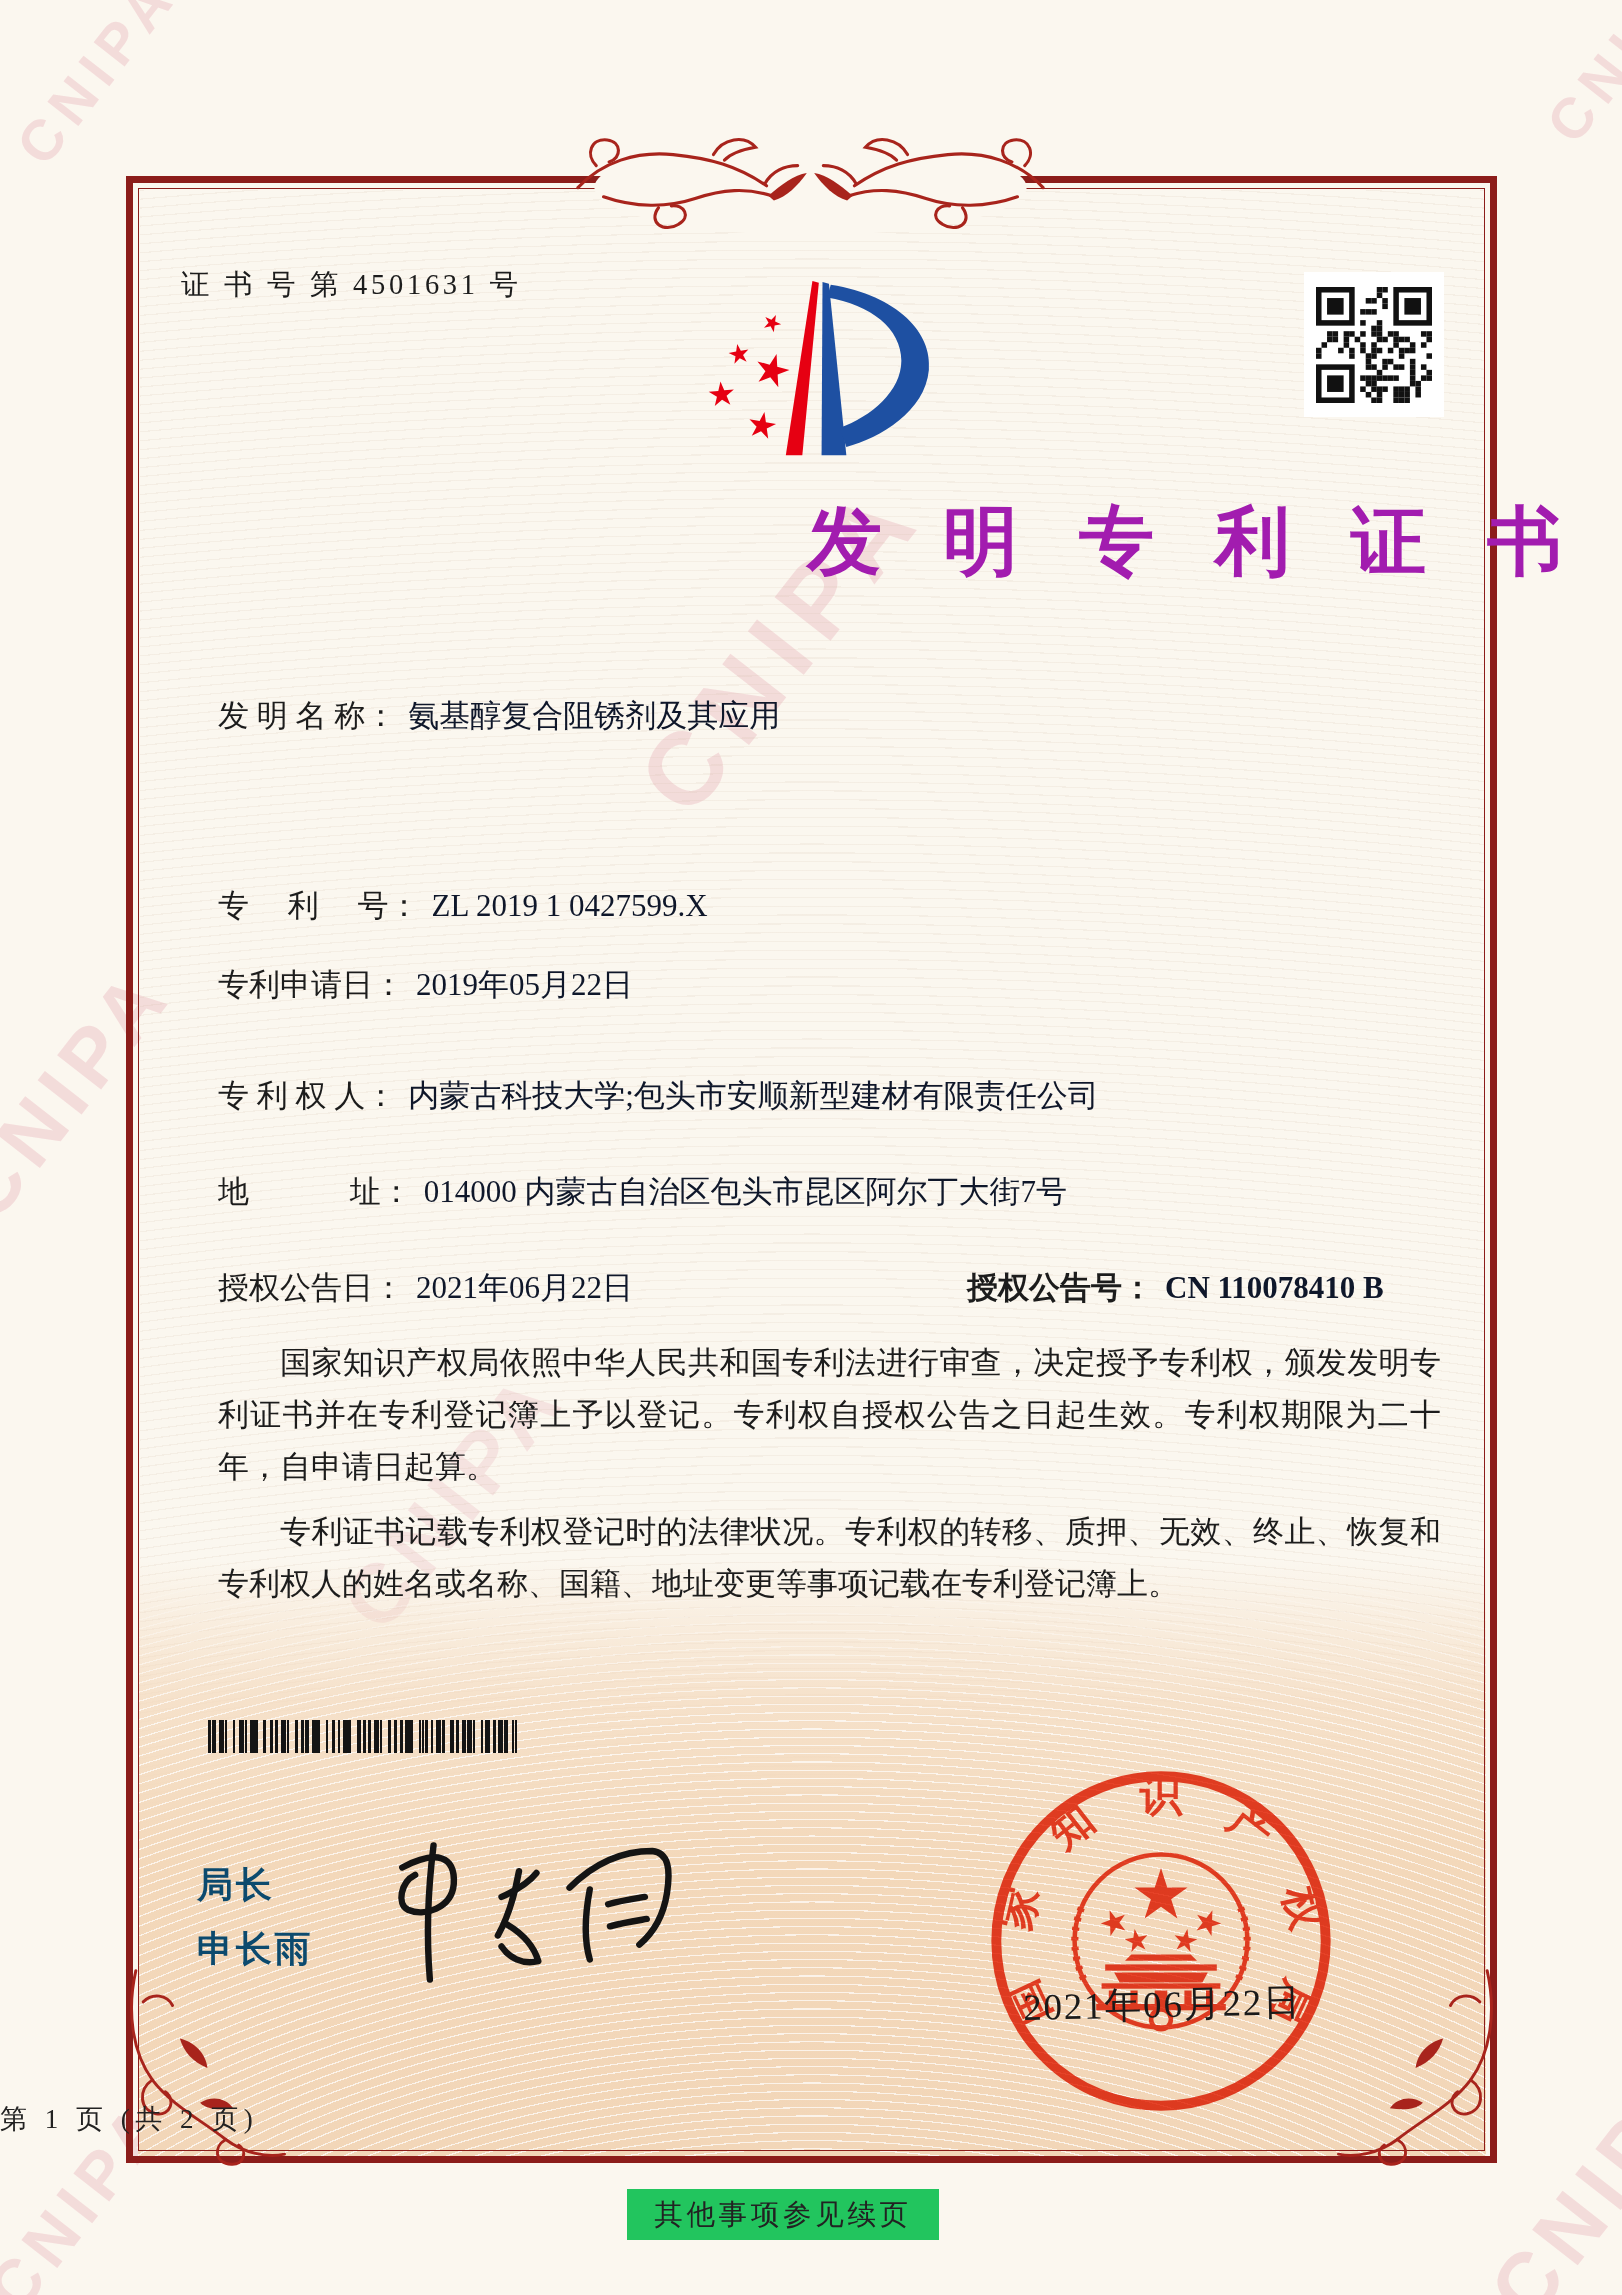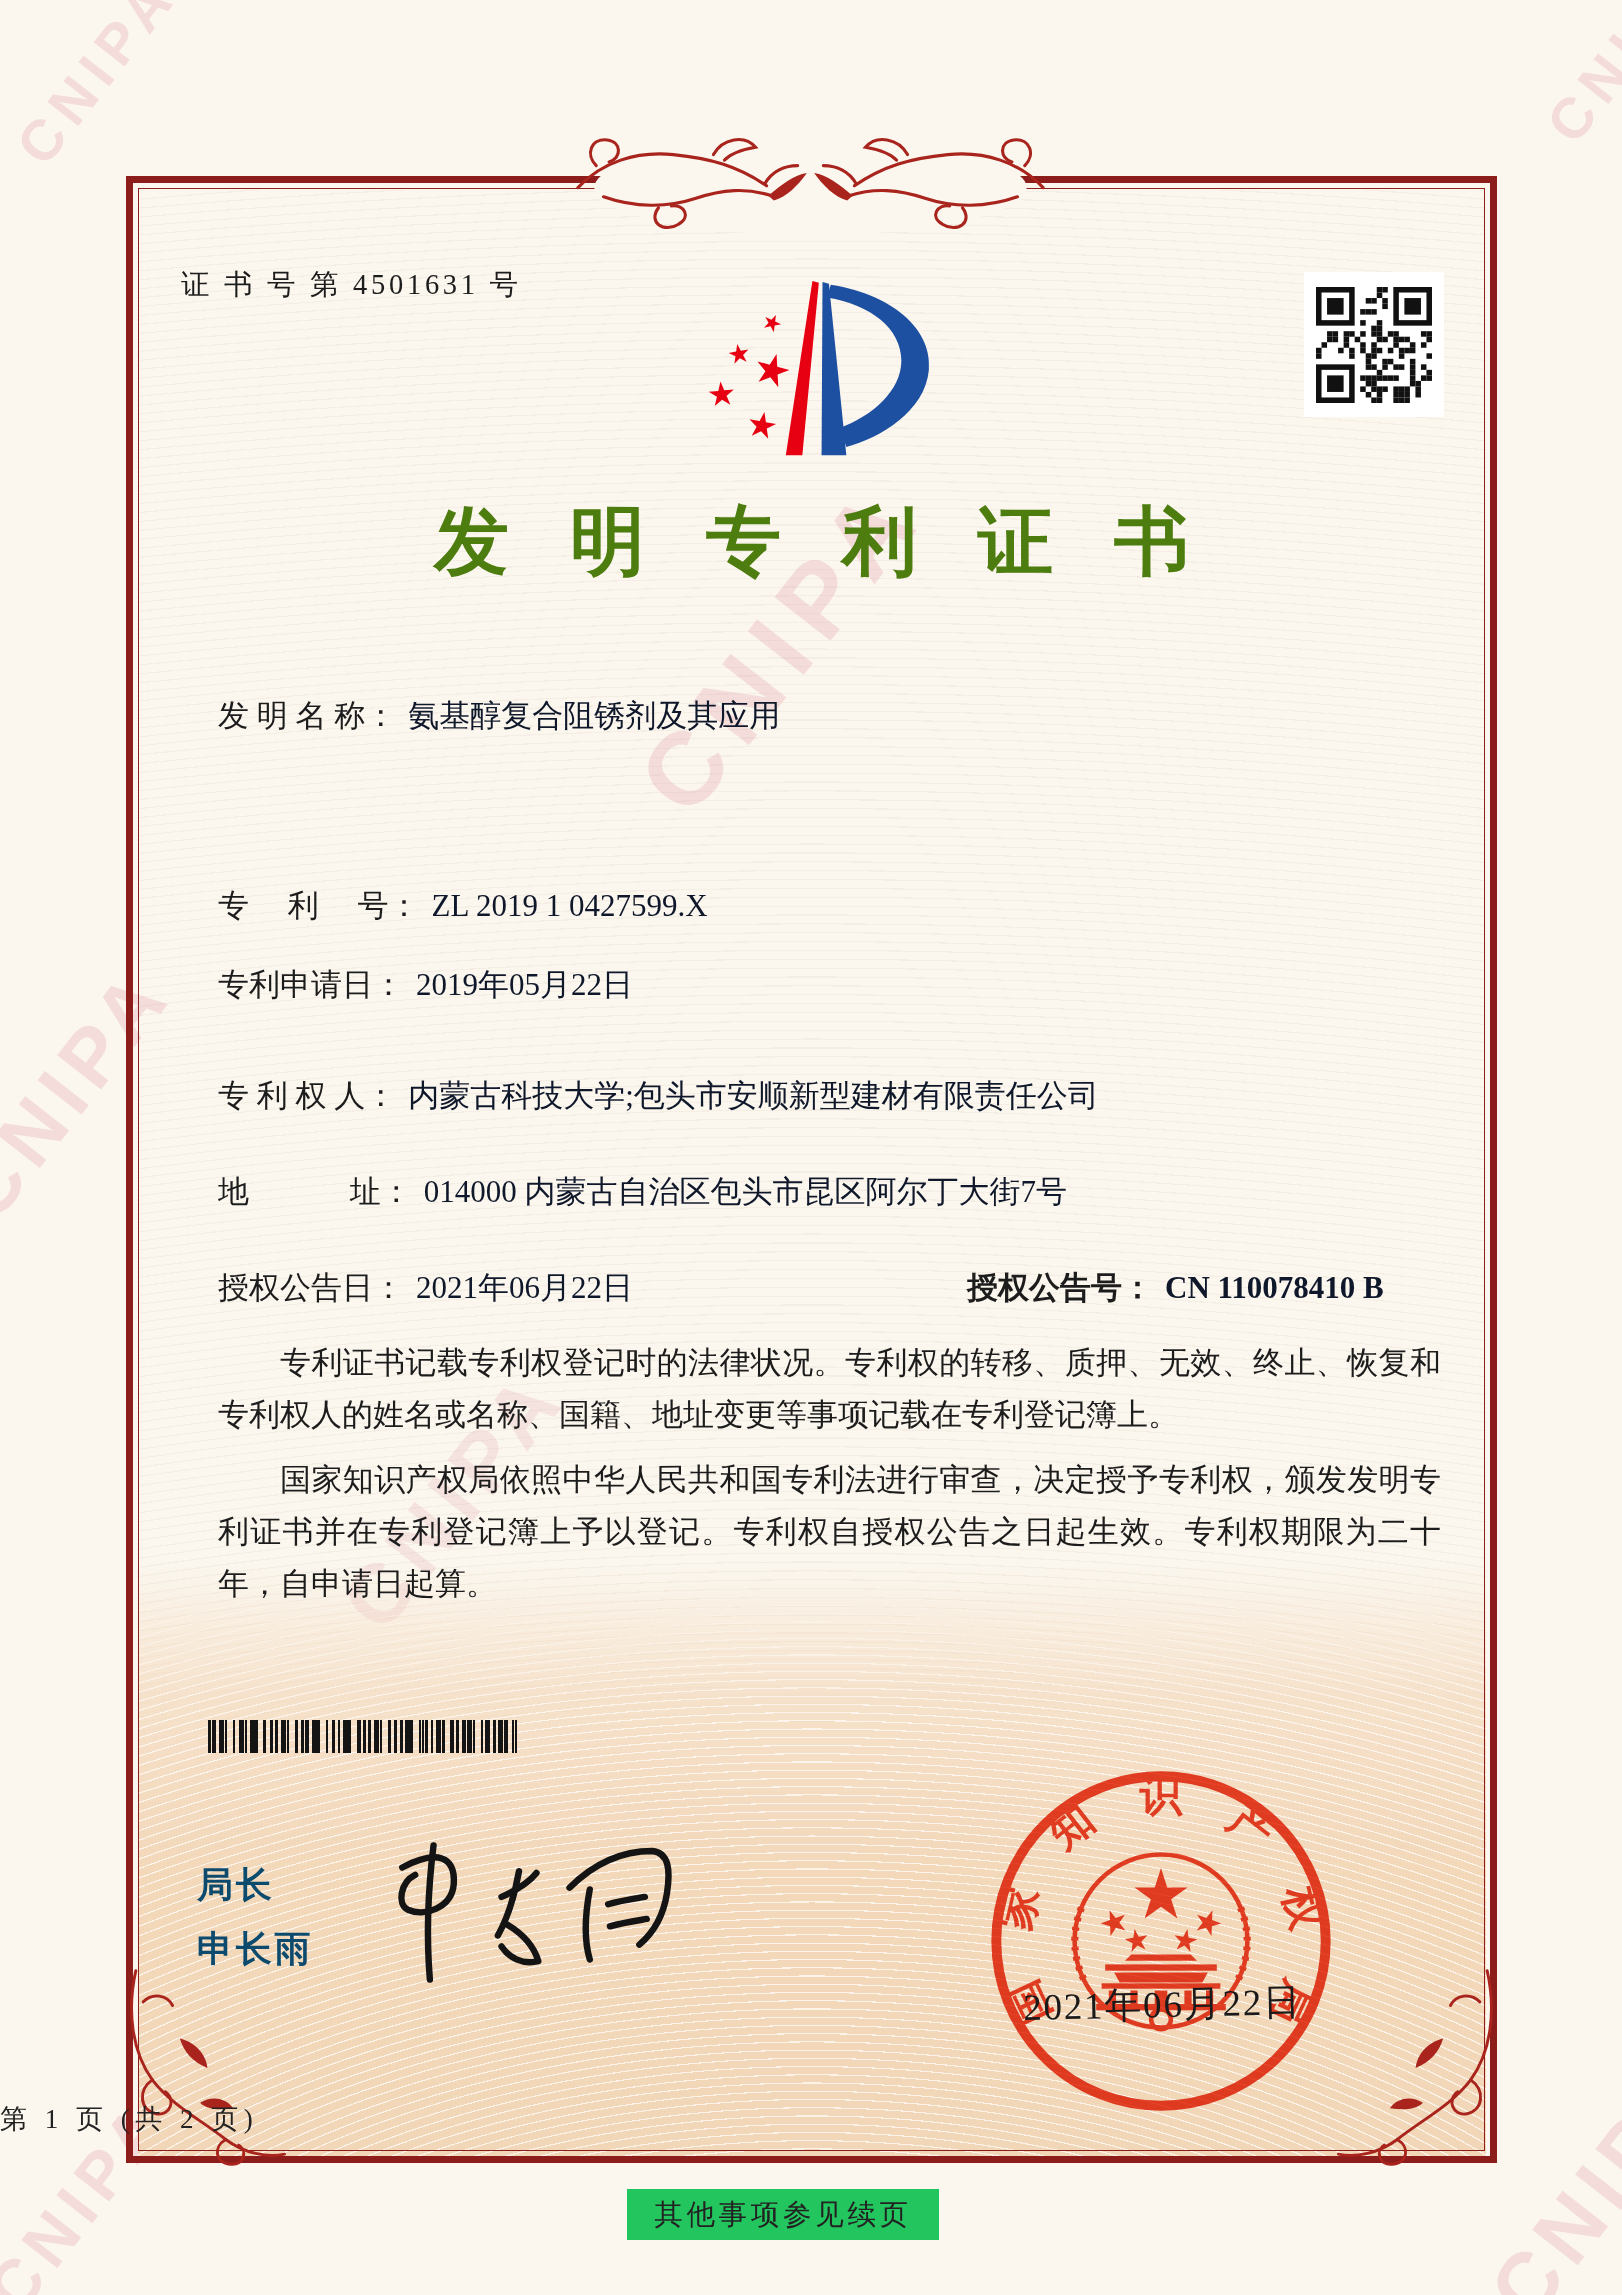--- a/index.html
+++ b/index.html
@@ -61,23 +61,23 @@
   .cert-no{
     position:absolute;left:181px;top:266px;
     font-size:28.5px;letter-spacing:3.7px;z-index:5;
   }
   .logo{position:absolute;left:691px;top:237px;width:285px;height:243px;z-index:5;}
   .qr{
     position:absolute;left:1304px;top:272px;width:140px;height:145px;
     background:#fff;z-index:5;display:flex;align-items:center;justify-content:center;
   }
   .title{
-    position:absolute;left:0;right:0;top:492px;text-align:center;
+    position:absolute;left:0;right:0;top:492px;text-align:right;
     font-size:75px;font-weight:700;letter-spacing:61px;padding-left:61px;
-    z-index:5;color:#4d7c0f;
+    z-index:5;color:#a21caf;
   }
   .row{position:absolute;left:218px;width:1231px;font-size:31px;z-index:5;white-space:nowrap;}
   .row .flabel{color:#1c1c1c;}
   .row .fvalue{color:#0f172a;margin-left:12px;}
   .row-grant2{position:absolute;left:749px;top:0;font-weight:bold;}
   .paras{
     position:absolute;left:218px;top:1337px;width:1223px;z-index:5;
     font-size:31px;line-height:52px;text-align:justify;
   }
   .paras p{margin:0;text-indent:62px;}
@@ -335,22 +335,22 @@
     <span class="flabel">地　　　 址：</span><span class="fvalue">014000 内蒙古自治区包头市昆区阿尔丁大街7号</span>
   </div>
   <div class="row" style="top:1267px">
     <span class="flabel">授权公告日：</span><span class="fvalue">2021年06月22日</span>
     <span class="row-grant2">
       <span class="flabel">授权公告号：</span><span class="fvalue">CN 110078410 B</span>
     </span>
   </div>
 
   <div class="paras">
+    <p>国家知识产权局依照中华人民共和国专利法进行审查，决定授予专利权，颁发发明专利证书并在专利登记簿上予以登记。专利权自授权公告之日起生效。专利权期限为二十年，自申请日起算。</p>
     <p>专利证书记载专利权登记时的法律状况。专利权的转移、质押、无效、终止、恢复和专利权人的姓名或名称、国籍、地址变更等事项记载在专利登记簿上。</p>
-    <p>国家知识产权局依照中华人民共和国专利法进行审查，决定授予专利权，颁发发明专利证书并在专利登记簿上予以登记。专利权自授权公告之日起生效。专利权期限为二十年，自申请日起算。</p>
   </div>
 
   <div class="barcode"></div>
 
   <div class="commissioner-title">局长</div>
   <div class="commissioner-name">申长雨</div>
 
   <svg class="signature" viewBox="0 0 370 210">
     <g stroke="#141414" stroke-width="7" fill="none" stroke-linecap="round" stroke-linejoin="round">
       <path d="M92,32 C86,80 84,130 88,178"></path>

